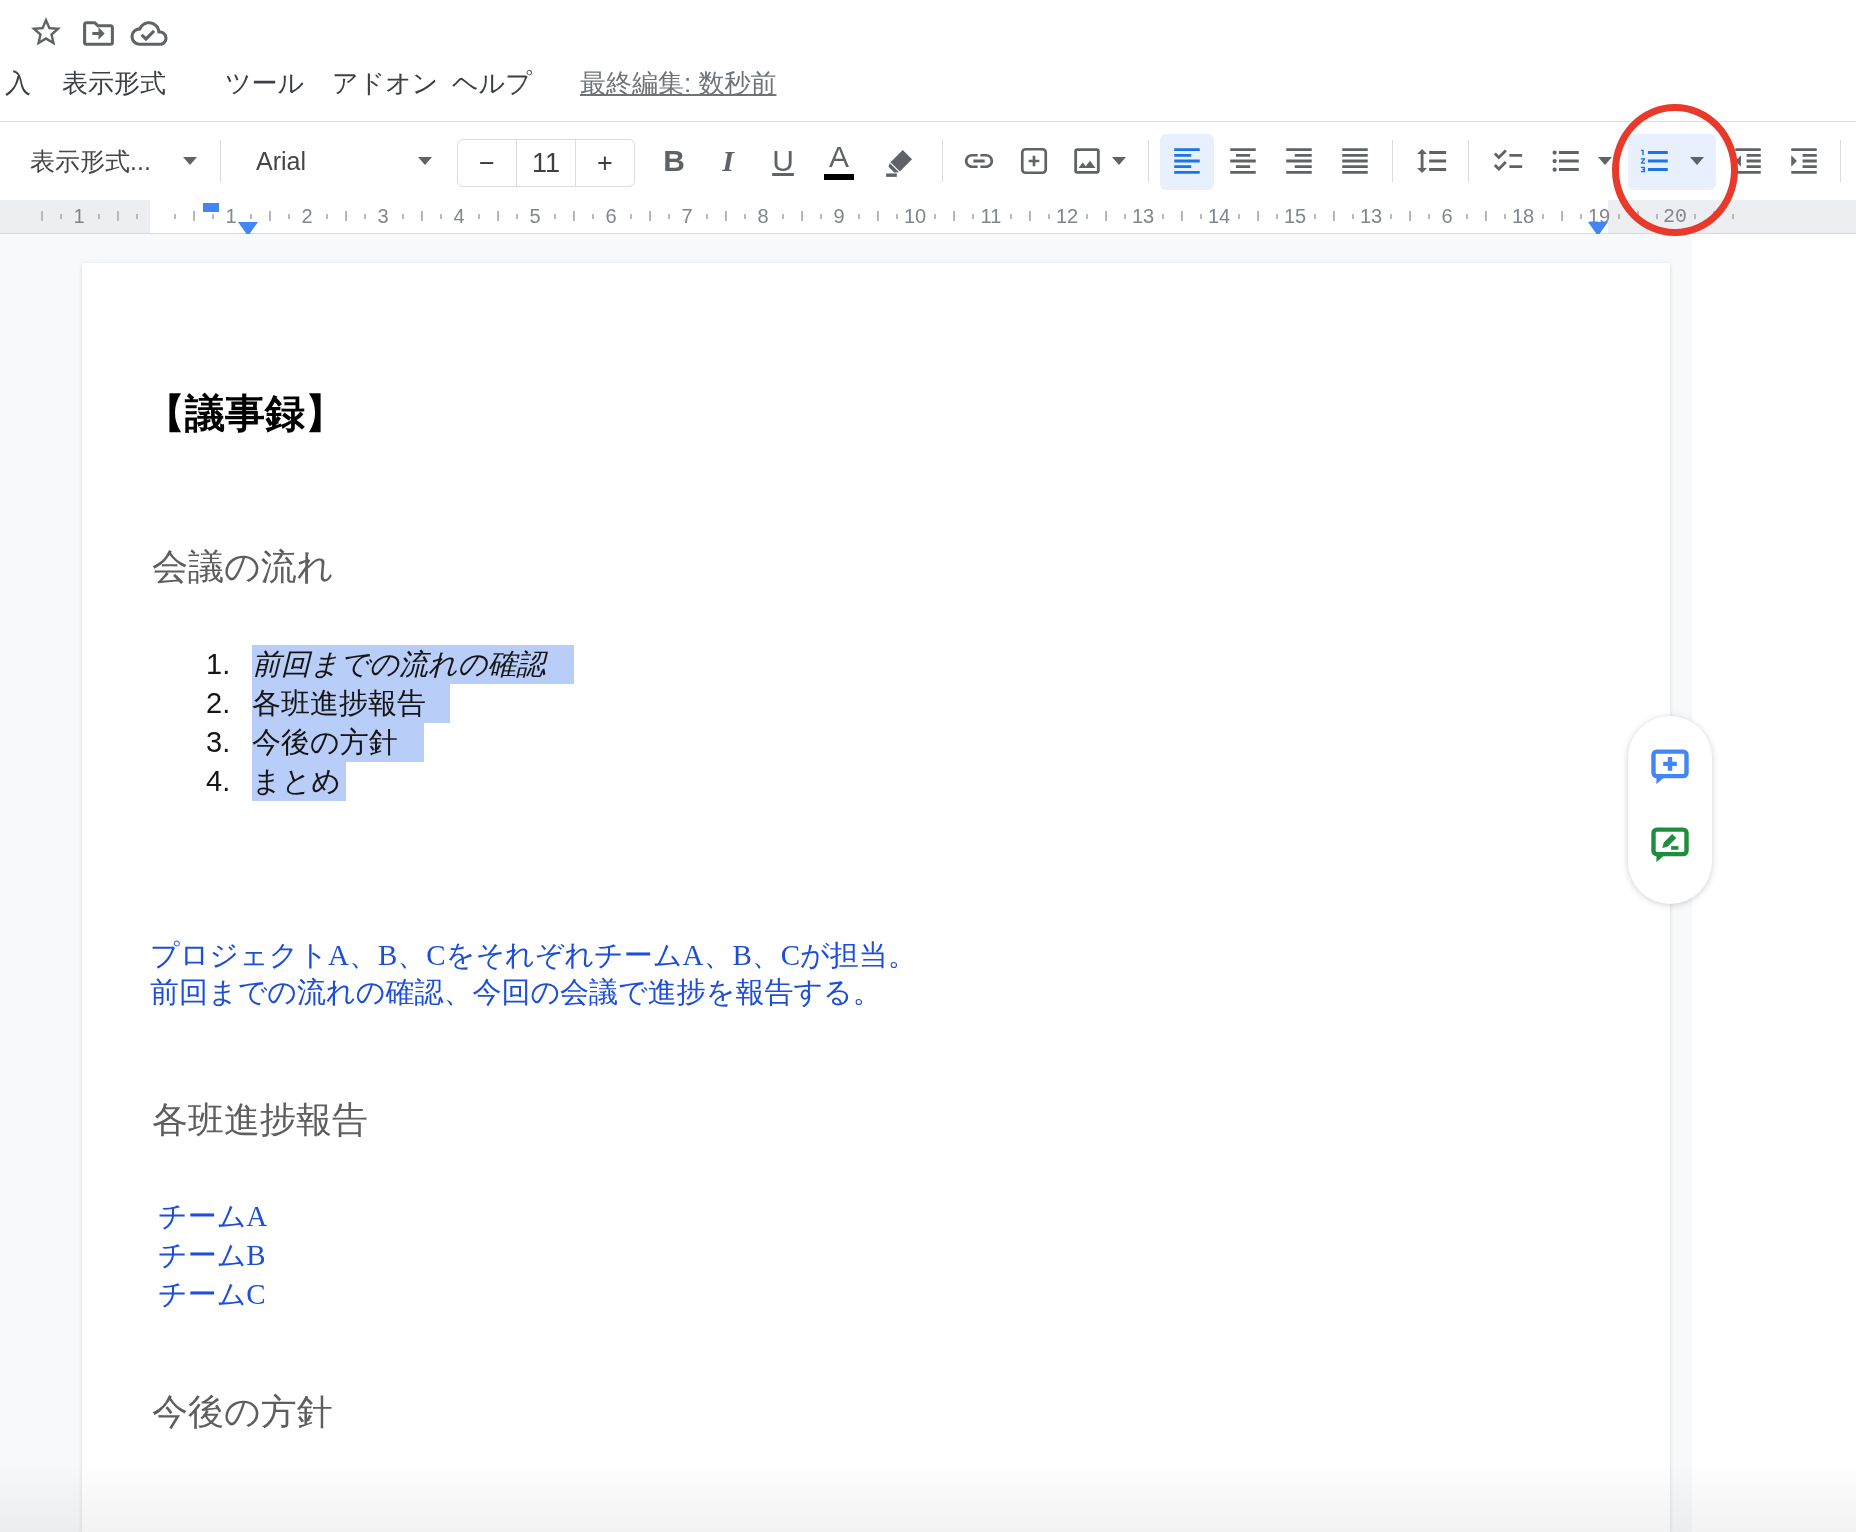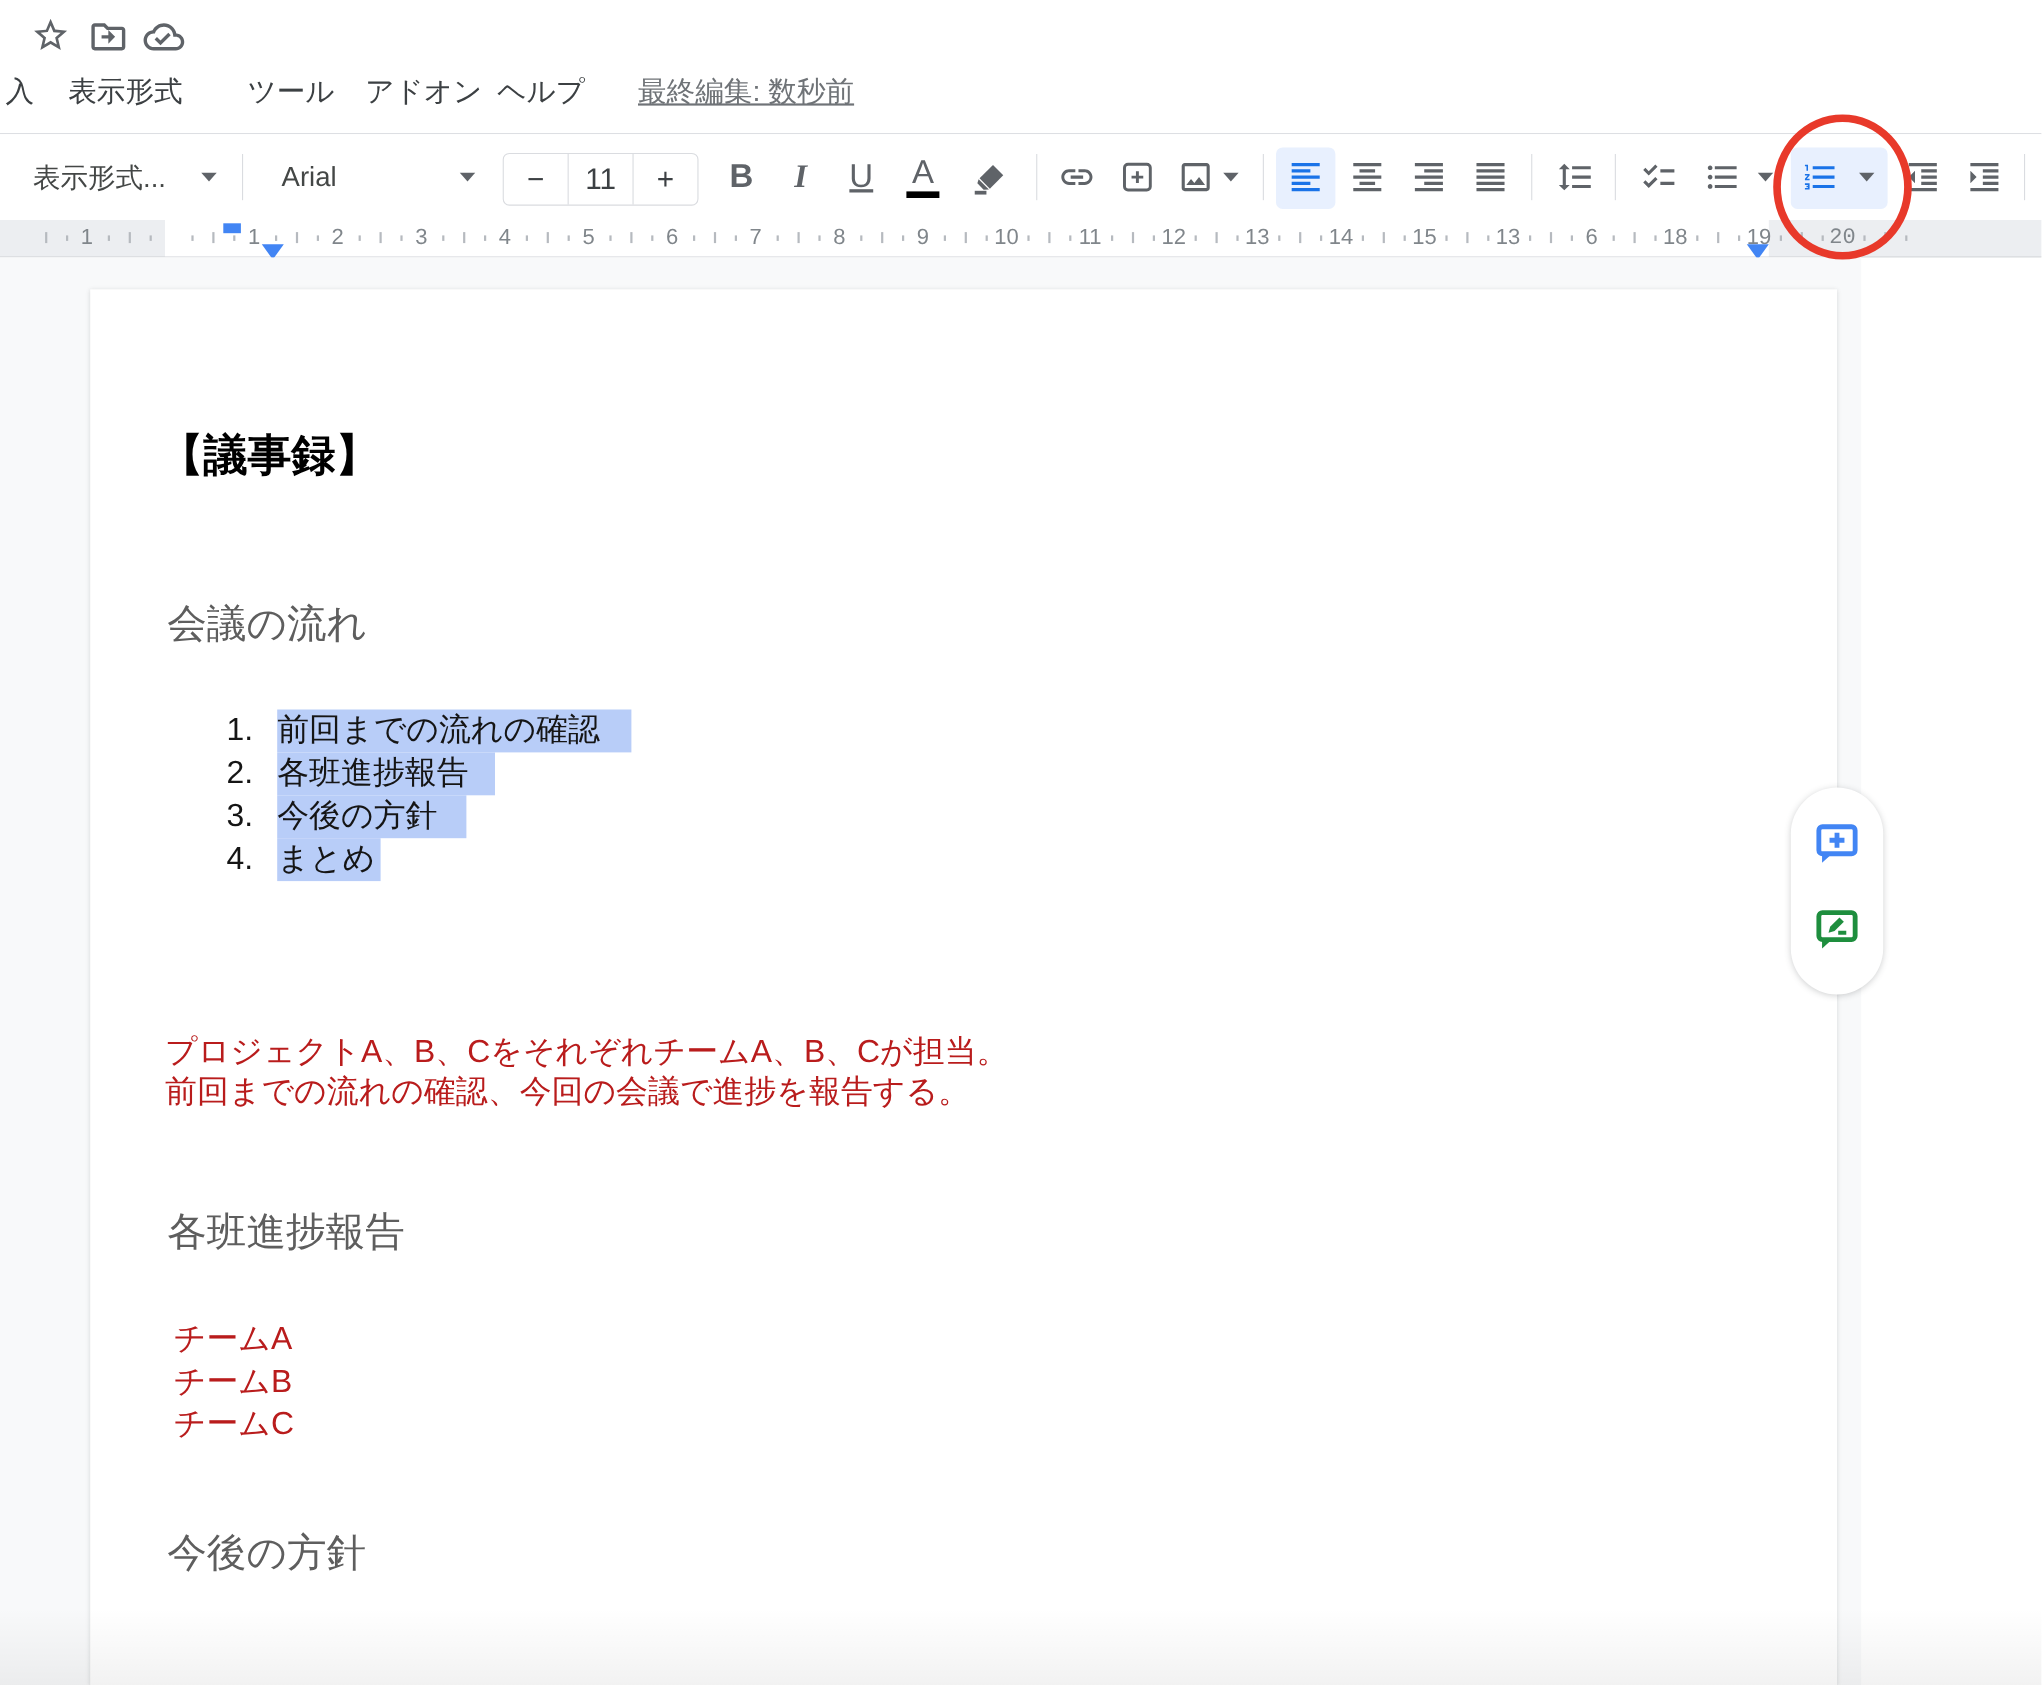--- a/index.html
+++ b/index.html
@@ -28,21 +28,21 @@
   .ruler-white{position:absolute;left:150px;top:0;width:1458px;height:33px;background:#ffffff;}
   .ruler-num{position:absolute;top:5px;font-size:20px;color:#80868b;transform:translateX(-50%);}
   .tick{position:absolute;background:#b6babf;width:2px;}
   .ind-flag{position:absolute;left:203px;top:3px;width:16px;height:9px;background:#4285f4;}
   .ind-tri{position:absolute;width:0;height:0;border-left:10px solid transparent;border-right:10px solid transparent;border-top:14px solid #4285f4;}
   
   .canvas{position:absolute;left:0;top:234px;width:1692px;height:1298px;background:#f8f9fa;}
   .page{position:absolute;left:82px;top:29px;width:1588px;height:1269px;background:#ffffff;box-shadow:0 1px 4px rgba(60,64,67,.18);}
   .doc-title{position:absolute;left:63px;top:123px;font-size:40px;font-weight:700;color:#000;white-space:nowrap;}
   .h2{position:absolute;font-size:36px;color:#5e5e5e;white-space:nowrap;}
-  .body-line{position:absolute;font-size:29px;color:#b91c1c;white-space:nowrap;}
+  .body-line{position:absolute;font-size:29px;color:#1d4ed8;white-space:nowrap;font-family:Liberation Serif, serif;}
   .agenda-row{position:absolute;left:124px;height:39px;display:flex;align-items:center;font-size:29px;color:#151515;white-space:nowrap;}
   .agenda-num{width:32px;}
   .hl{margin-left:14px;background:#b8cdf8;height:39px;line-height:39px;display:inline-block;overflow:hidden;}
   
   .fab-pill{position:absolute;left:1628px;top:716px;width:84px;height:188px;background:#fff;border-radius:42px;box-shadow:0 1px 6px rgba(60,64,67,.25);}
   .fab-btn{position:absolute;left:50%;transform:translateX(-50%);width:46px;height:46px;display:flex;align-items:center;justify-content:center;}
   
   .red-circle{position:absolute;left:1612px;top:104px;width:112px;height:118px;border:7px solid #e8392a;border-radius:50%;pointer-events:none;}
   .bottom-fade{position:absolute;left:0;top:1462px;width:1856px;height:70px;background:linear-gradient(rgba(0,0,0,0),rgba(0,0,0,0.05));pointer-events:none;}
 </style>
@@ -305,21 +305,21 @@
   </div>
 
   <div class="canvas">
     <div class="page">
       <div class="doc-title">【議事録】</div>
 
       <div class="h2" style="left:70px;top:280px">会議の流れ</div>
 
       <div class="agenda-row" style="top:382px">
         <span class="agenda-num">1.</span>
-          <span class="hl" style="width: 322px;">前回までの流れの確認</span>
+          <span class="hl" style="width: 322px; font-style: italic;">前回までの流れの確認</span>
       </div>
       <div class="agenda-row" style="top:421px">
         <span class="agenda-num">2.</span>
           <span class="hl" style="width: 198px;">各班進捗報告</span>
       </div>
       <div class="agenda-row" style="top:460px">
         <span class="agenda-num">3.</span>
           <span class="hl" style="width: 172px;">今後の方針</span>
       </div>
       <div class="agenda-row" style="top:499px">

